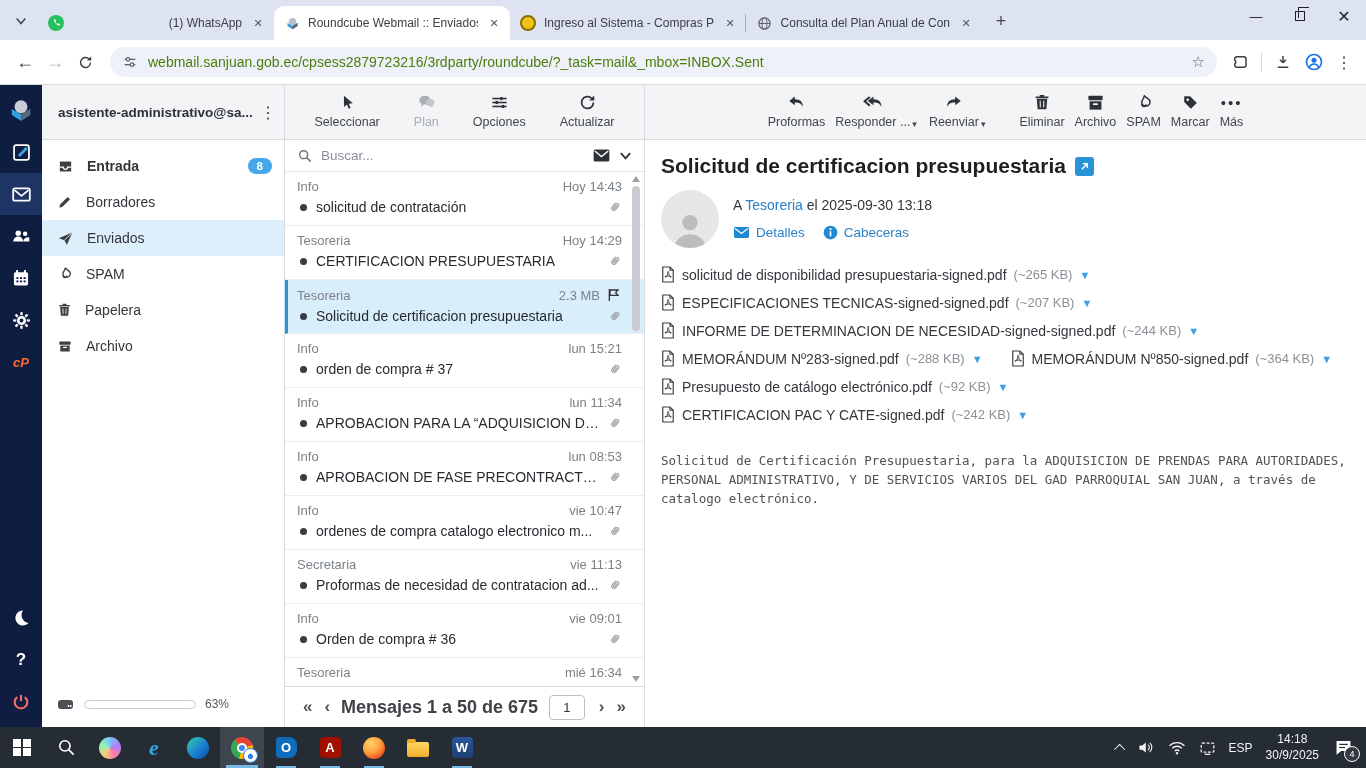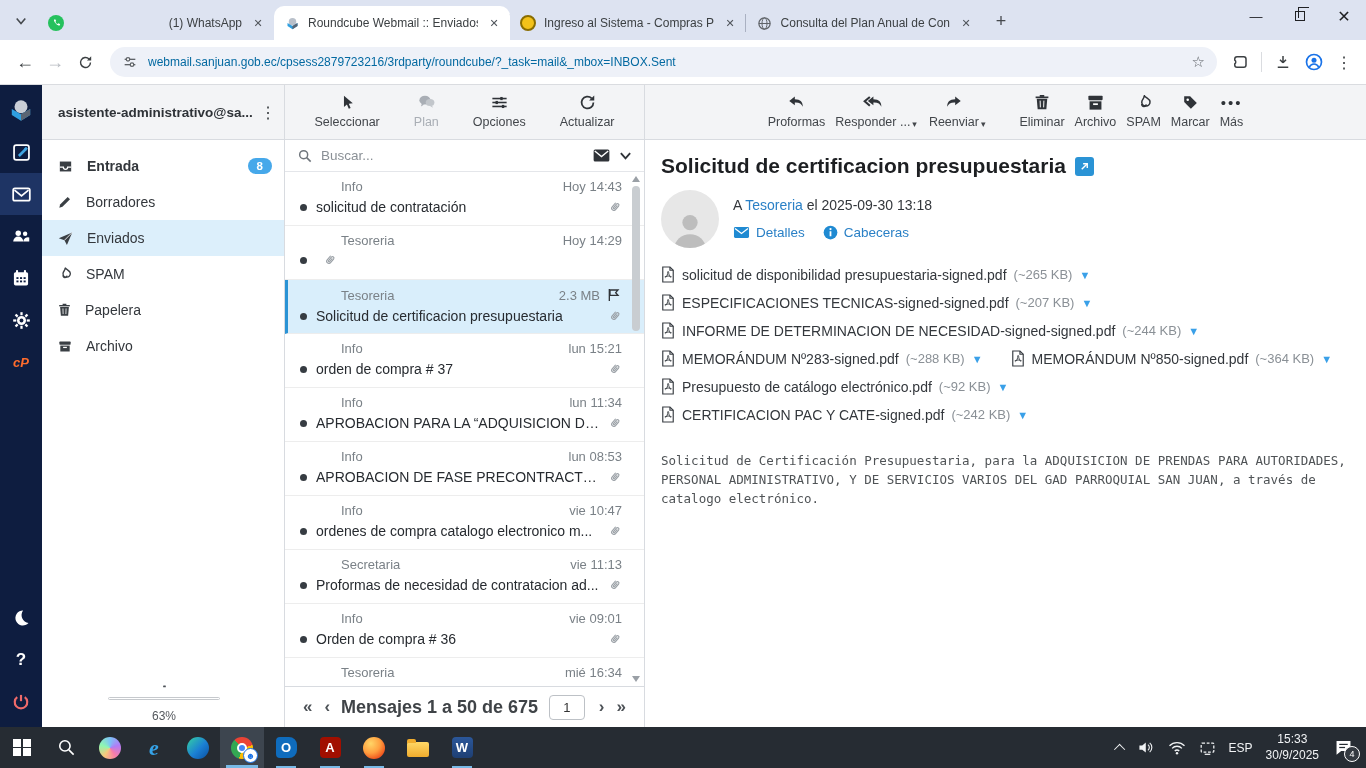--- a/index.html
+++ b/index.html
@@ -21,21 +21,21 @@
   .newtab-btn { width:26px; height:26px; margin:0 0 6px 6px; display:flex; align-items:center; justify-content:center; font-size:18px; color:#45494e; }
   .win-controls { position:absolute; right:0; top:0; height:32px; display:flex; }
   .win-btn { width:44px; height:32px; display:flex; align-items:center; justify-content:center; color:#202124; font-size:13px; }
   .box-restore { width:10px; height:10px; border:1.2px solid #202124; position:relative; }
   .box-restore::before { content:""; position:absolute; left:2px; bottom:2px; width:10px; height:10px; border:1.2px solid #202124; border-right:none; border-bottom:none; }
 
   .navbar { position:absolute; top:40px; left:0; right:0; height:45px; background:#fff; border-bottom:1px solid #dadce0; display:flex; align-items:center; padding:0 10px; z-index:1; }
   .nav-ic { width:30px; height:30px; display:flex; align-items:center; justify-content:center; font-size:18px; color:#3c4043; flex:none; }
   .nav-ic.disabled { color:#b8bcc2; }
   .omnibox { flex:1; height:30px; margin:0 10px; border-radius:15px; background:#eef1f8; display:flex; align-items:center; padding:0 12px; gap:10px; min-width:0; }
-  .omni-url { flex:1; font-size:12px; color:#0369a1; white-space:nowrap; overflow:hidden; }
+  .omni-url { flex:1; font-size:14px; color:#4d7c0f; white-space:nowrap; overflow:hidden; }
   .star { font-size:15px; color:#5f6368; }
   .nav-right { display:flex; align-items:center; gap:12px; padding:0 4px; }
   .vdiv { width:1px; height:20px; background:#dadce0; }
   .kebab { font-size:16px; color:#3c4043; letter-spacing:0; }
 
   
   .app { position:absolute; top:85px; left:0; right:0; bottom:41px; display:flex; background:#fff; }
 
   .rail { width:42px; background:#0e1d40; display:flex; flex-direction:column; align-items:center; flex:none; }
   .rail-item { width:42px; height:42px; display:flex; align-items:center; justify-content:center; }
@@ -46,38 +46,38 @@
 
   .folders { width:243px; border-right:1px solid #d8dbe0; display:flex; flex-direction:column; background:#fff; flex:none; }
   .pane-head { height:55px; background:#f3f4f6; border-bottom:1px solid #d8dbe0; flex:none; }
   .f-head { display:flex; align-items:center; padding:0 8px 0 16px; }
   .account { flex:1; font-weight:bold; font-size:13.5px; color:#2e3237; white-space:nowrap; overflow:hidden; }
   .f-list { padding-top:8px; }
   .folder { height:36px; display:flex; align-items:center; gap:13px; padding:0 12px 0 15px; font-size:14px; color:#33373c; }
   .folder.selected { background:#dceffb; }
   .folder .flabel.bold { font-weight:bold; }
   .badge { margin-left:auto; background:#46a8ea; color:#fff; font-size:11.5px; font-weight:bold; padding:2px 9px; border-radius:9px; }
-  .quota-row { margin-top:auto; height:42px; display:flex; align-items:center; gap:9px; padding:0 12px 4px 14px;flex-direction:column; }
+  .quota-row { margin-top:auto; height:42px; display:flex; align-items:center; gap:9px; padding:0 12px 4px 14px; }
   .quota-track { width:112px; height:9px; border:1px solid #c6c9cd; border-radius:5px; background:#fff; overflow:hidden; }
   .quota-fill { height:100%; background:#79bcec; border-radius:5px 0 0 5px; }
   .quota-label { font-size:12px; color:#54585d; }
 
   .listpane { width:360px; border-right:1px solid #d8dbe0; display:flex; flex-direction:column; background:#fff; flex:none; position:relative; }
   .l-toolbar { display:flex; justify-content:center; gap:34px; padding-top:8px; }
   .tbtn { display:flex; flex-direction:column; align-items:center; gap:3px; color:#42464b; font-size:12.5px; }
   .tbtn.disabled { color:#a9aeb5; }
   .tbtn .lbl { white-space:nowrap; }
   .searchrow { height:32px; border-bottom:1px solid #e4e6ea; display:flex; align-items:center; gap:8px; padding:0 12px; flex:none; }
   .searchrow input { flex:1; border:none; outline:none; font-size:13.5px; color:#333; background:transparent; min-width:0; }
   .searchrow input::placeholder { color:#8a9096; }
   .rows { flex:1; overflow:hidden; position:relative; }
   .msg { height:54px; border-bottom:1px solid #ededed; padding:7px 22px 0 12px; }
   .msg.selected { background:#d9eefb; border-left:3px solid #2a93d5; padding-left:9px; }
   .m1 { display:flex; align-items:center; font-size:13px; color:#7a8187; gap:6px; }
-  .m1 .sender { flex:1; white-space:nowrap; overflow:hidden;margin-left:44px; }
+  .m1 .sender { flex:1; white-space:nowrap; overflow:hidden; }
   .m2 { display:flex; align-items:center; margin-top:5px; gap:0; }
   .dot { width:7px; height:7px; border-radius:50%; background:#363c42; margin:0 9px 0 3px; flex:none; }
   .subj { flex:1; font-size:14px; color:#272b30; white-space:nowrap; overflow:hidden; text-overflow:ellipsis; }
   .clip { color:#9aa0a6; flex:none; margin-left:6px; }
   .mlscroll { position:absolute; top:0; right:2px; bottom:0; width:12px; display:flex; flex-direction:column; align-items:center; }
   .sb-up { width:0; height:0; border-left:4px solid transparent; border-right:4px solid transparent; border-bottom:6px solid #9aa0a6; margin-top:4px; }
   .sb-dn { width:0; height:0; border-left:4px solid transparent; border-right:4px solid transparent; border-top:6px solid #9aa0a6; margin:auto 0 4px 0; }
   .sb-thumb { width:8px; height:145px; background:#c9cdd1; border-radius:4px; margin-top:4px; }
   .l-footer { height:41px; border-top:1px solid #d8dbe0; display:flex; align-items:center; padding:0 12px; flex:none; color:#4d5257; }
   .pg-ic { font-size:17px; font-weight:bold; color:#4d5257; padding:0 6px; }
@@ -450,20 +450,21 @@
               </span>
             </div>
         </div>
         <div class="msg">
           <div class="m1">
               <span class="sender">Tesoreria</span>
               <span class="meta">Hoy 14:29</span>
             </div>
           <div class="m2">
               <span class="dot"></span>
+              <span class="subj">CERTIFICACION PRESUPUESTARIA</span>
               <span class="clip">
                 <svg width="15" height="15" viewBox="0 0 24 24">
                   <path d="M8.5 5v8.5a3.5 3.5 0 0 0 7 0V6a2.3 2.3 0 0 0-4.6 0v7a1.2 1.2 0 0 0 2.4 0V6.5" fill="none" stroke="#9aa0a6" stroke-width="1.8" transform="rotate(40 12 12)"></path>
                 </svg>
               </span>
             </div>
         </div>
         <div class="msg selected">
           <div class="m1">
               <span class="sender">Tesoreria</span>
@@ -859,21 +860,21 @@
           </svg>
       </span>
       <span class="tray-ic">
         <svg width="17" height="14" viewBox="0 0 24 20">
             <rect x="3" y="3" width="18" height="13" rx="1.5" fill="none" stroke="#f1f3f5" stroke-width="1.8" stroke-dasharray="4 2.4"></rect>
             <line x1="8" y1="19" x2="16" y2="19" stroke="#f1f3f5" stroke-width="1.8"></line>
           </svg>
       </span>
       <span class="lang">ESP</span>
       <span class="clock">
-        <div>15:33</div>
+        <div>14:18</div>
         <div>30/9/2025</div>
       </span>
       <span class="notif">
         <svg width="19" height="17" viewBox="0 0 24 22">
             <path d="M3 2.5h18v13H9l-6 5z" fill="#fff"></path>
             <g stroke="#262c33" stroke-width="1.6">
               <line x1="6.5" y1="7" x2="17.5" y2="7"></line>
               <line x1="6.5" y1="11" x2="14" y2="11"></line>
             </g>
           </svg>

